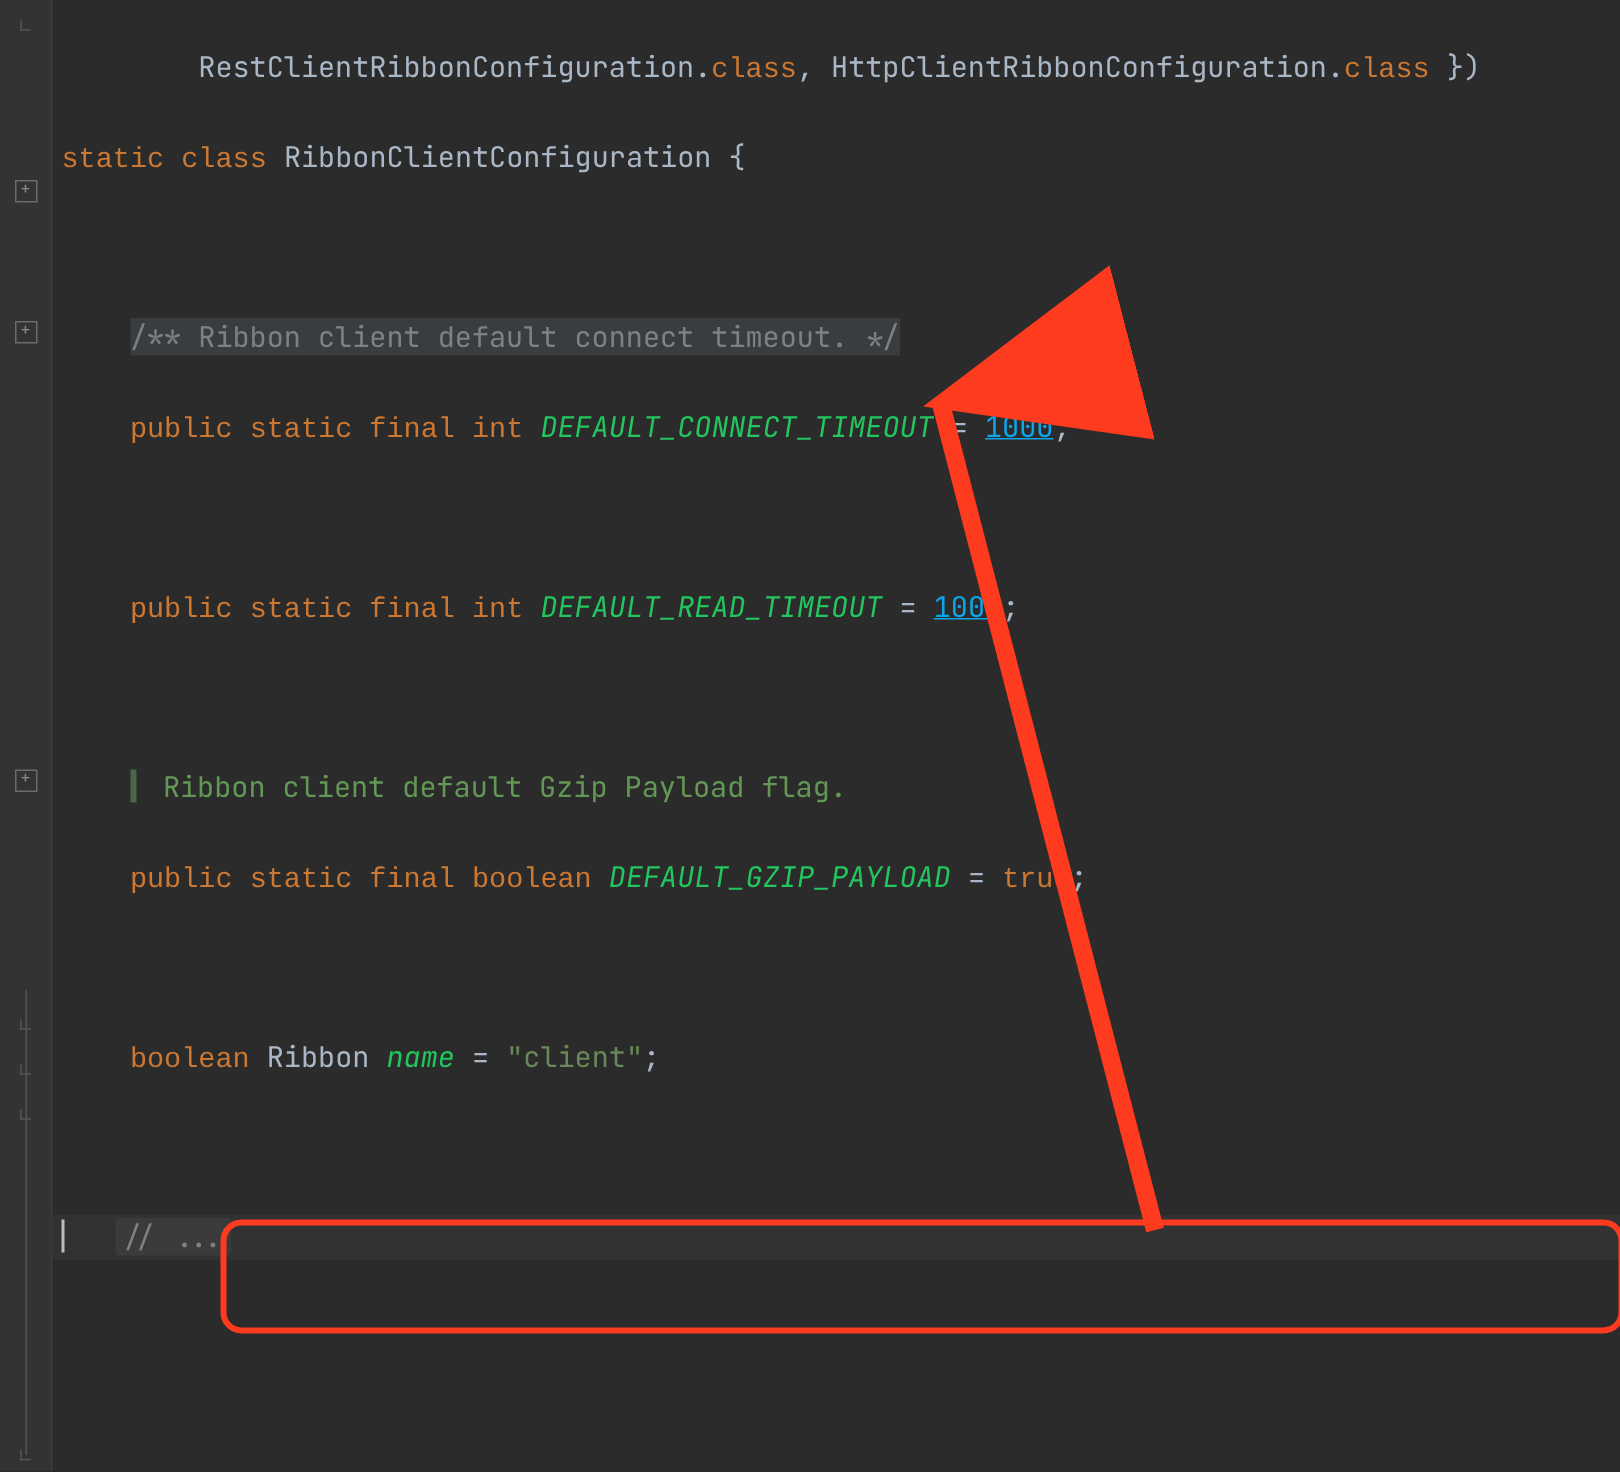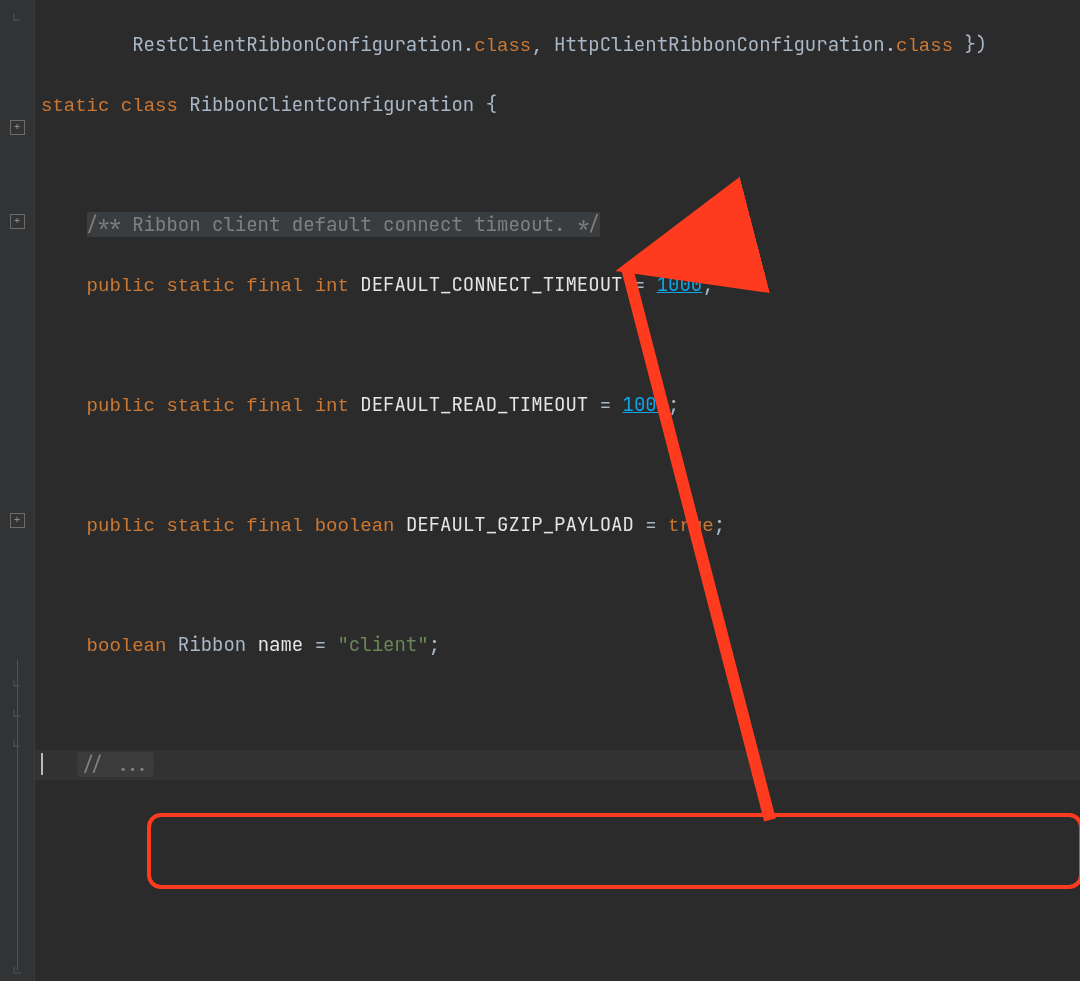--- a/index.html
+++ b/index.html
@@ -72,21 +72,21 @@
     line-height: 30px;
     white-space: pre;
   }
   .line {
     height: 30px;
     padding-left: 6px;
   }
   
   .kw   { color: #cc7832; font-family: Liberation Mono, monospace; }            
   .type { color: #a9b7c6; margin-top: 44px; }            
-  .fld  { color: #e5e5e5; } 
+  .fld  { color: #22c55e; font-style: italic; } 
   .num  { color: #0ea5e9; text-decoration: underline; }
   .str  { color: #6a8759; }
   .commblk { color: #808080; background: #3a3d3f; margin-top: 28px; }
   .ann  { color: #bbb529; }             
   .name { color: #a9b7c6; text-align: right; }
   .dot  { color: #a9b7c6; }
   .doccomment { color: #629755; }
   .folded { 
     color: #808080; 
     background: #3b3b3b; 
@@ -163,20 +163,21 @@
 
   <div class="code">
 <div class="line"><span class="name">        RestClientRibbonConfiguration</span><span class="dot">.</span><span class="kw">class</span><span class="name">, HttpClientRibbonConfiguration</span><span class="dot">.</span><span class="kw">class</span><span class="name"> })</span></div>
 <div class="line"><span class="kw">static</span> <span class="kw">class</span> <span class="type">RibbonClientConfiguration</span><span> {</span></div>
 <div class="line"></div>
 <div class="line">    <span class="commblk">/** Ribbon client default connect timeout. */</span></div>
 <div class="line">    <span class="kw">public static final int </span><span class="fld">DEFAULT_CONNECT_TIMEOUT</span><span> = </span><span class="num">1000</span><span>;</span></div>
 <div class="line"></div>
 <div class="line">    <span class="kw">public static final int </span><span class="fld">DEFAULT_READ_TIMEOUT</span><span> = </span><span class="num">1000</span><span>;</span></div>
 <div class="line"></div>
+<div class="line">    <span class="docbar"></span><span class="doccomment">Ribbon client default Gzip Payload flag.</span></div>
 <div class="line">    <span class="kw">public static final boolean </span><span class="fld">DEFAULT_GZIP_PAYLOAD</span><span> = </span><span class="kw">true</span><span>;</span></div>
 <div class="line"></div>
 <div class="line">    <span class="kw">boolean </span><span class="type">Ribbon</span><span class="fld"> name</span><span> = </span><span class="str">"client"</span><span>;</span></div>
 <div class="line"></div>
 <div class="line caret-line"><span class="caret"></span>   <span class="folded">// ...</span></div>
 
 
 
 
 

